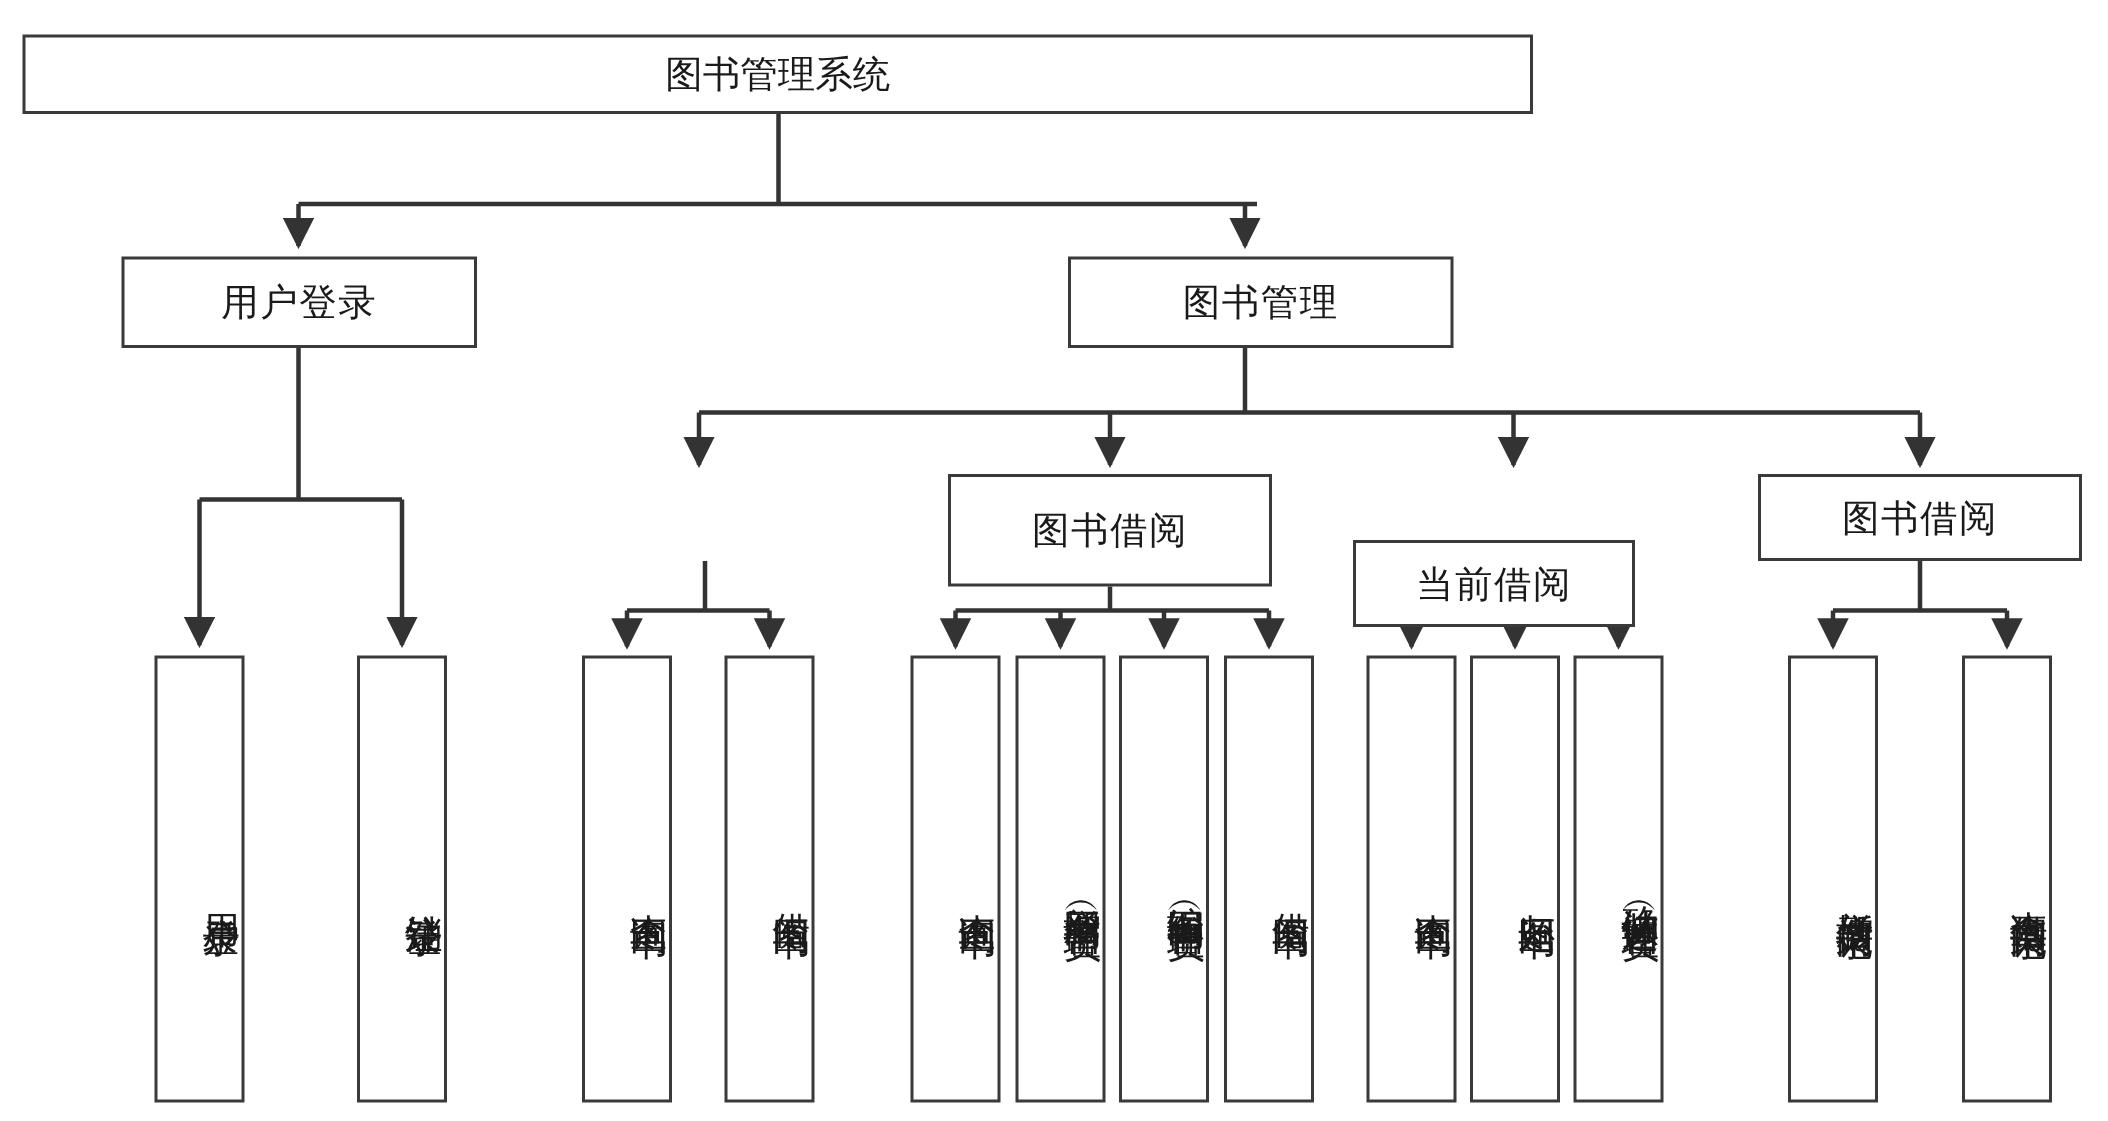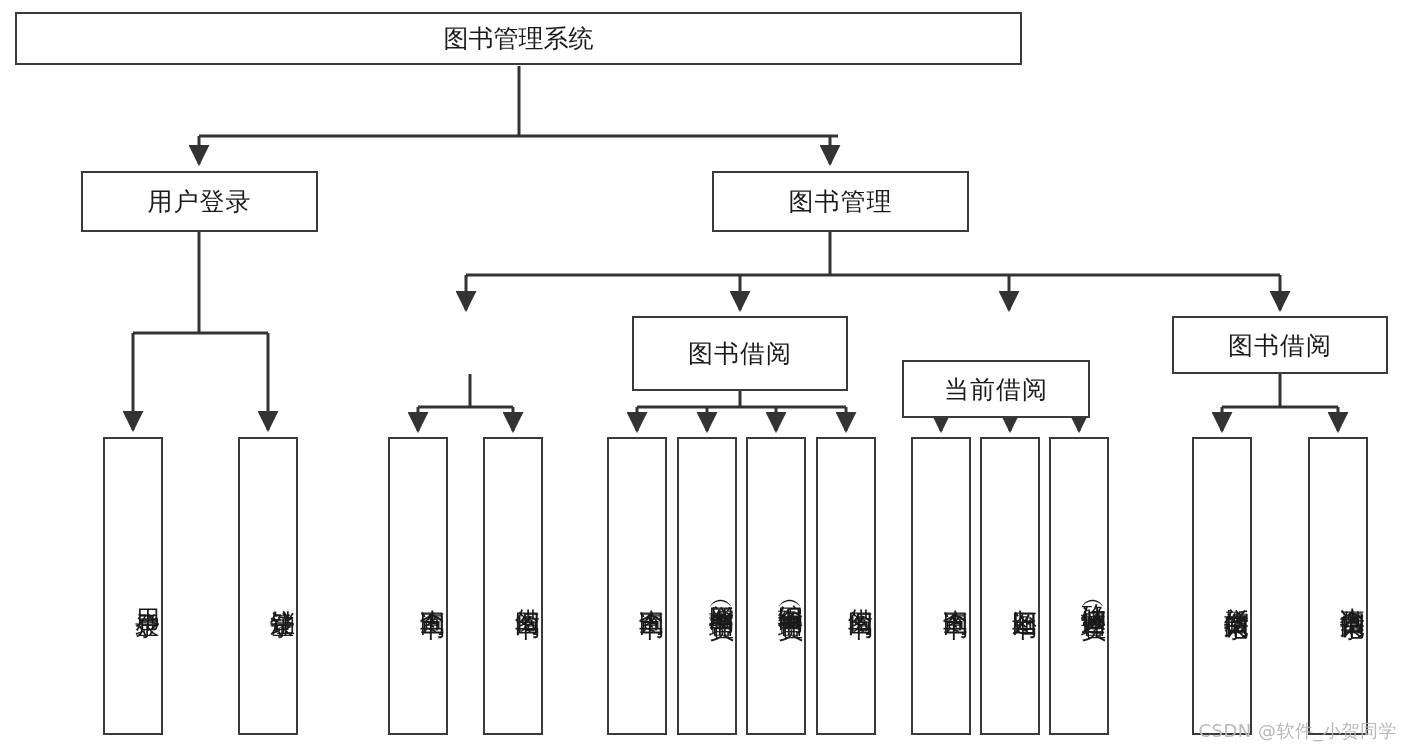--- a/index.html
+++ b/index.html
@@ -117,21 +117,21 @@
       <path d="M 1010 407 L 1010 431" marker-end="url(#arrow)"></path>
       <path d="M 1079 407 L 1079 431" marker-end="url(#arrow)"></path>
 
       <path d="M 1280 374 L 1280 407"></path>
       <path d="M 1222 407 L 1338 407"></path>
       <path d="M 1222 407 L 1222 431" marker-end="url(#arrow)"></path>
       <path d="M 1338 407 L 1338 431" marker-end="url(#arrow)"></path>
     </g>
   </svg>
 
-  <div class="node root" style="left:15px; top:12px; width:1007px; height:53px;">
+  <div class="node root" style="left:15px; top:23px; width:1007px; height:53px;">
     <span>图书管理系统</span>
   </div>
 
   <div class="node horiz" style="left:81px; top:171px; width:237px; height:61px;">
     <span>用户登录</span>
   </div>
   <div class="node horiz" style="left:712px; top:171px; width:257px; height:61px;">
     <span>图书管理</span>
   </div>
 
@@ -182,15 +182,14 @@
     <span class="vtext">确认归还（管理员）</span>
   </div>
 
   <div class="node vert" style="left:1192px; top:437px; width:60px; height:298px;">
     <span class="vtext">新增借阅记录</span>
   </div>
   <div class="node vert" style="left:1308px; top:437px; width:60px; height:298px;">
     <span class="vtext">查询借阅记录</span>
   </div>
 
-  <div class="watermark">CSDN @软件_小贺同学</div>
 
 </div>
 
 </body></html>

